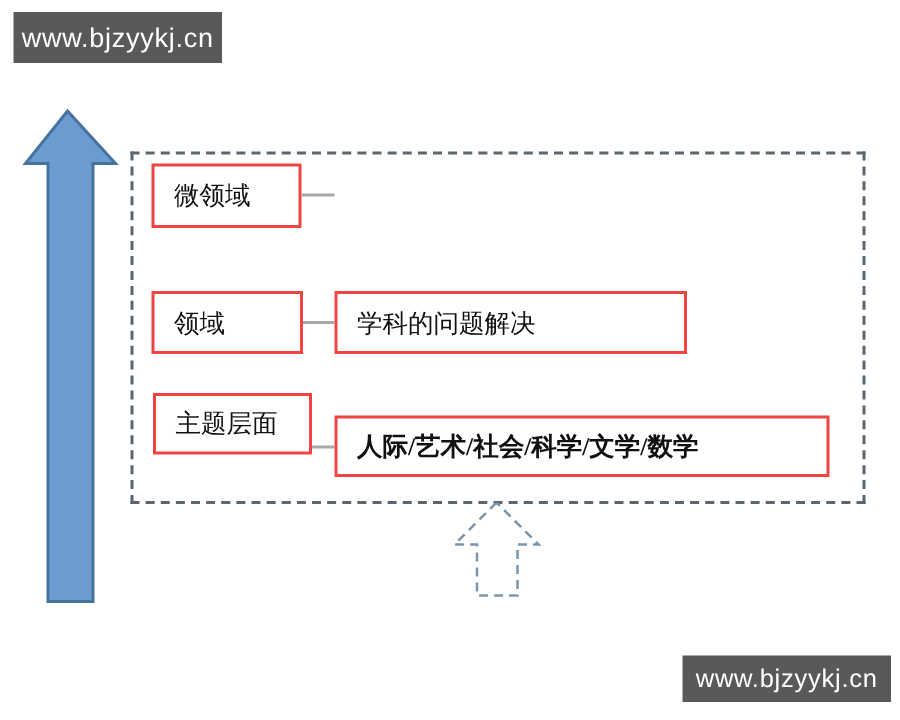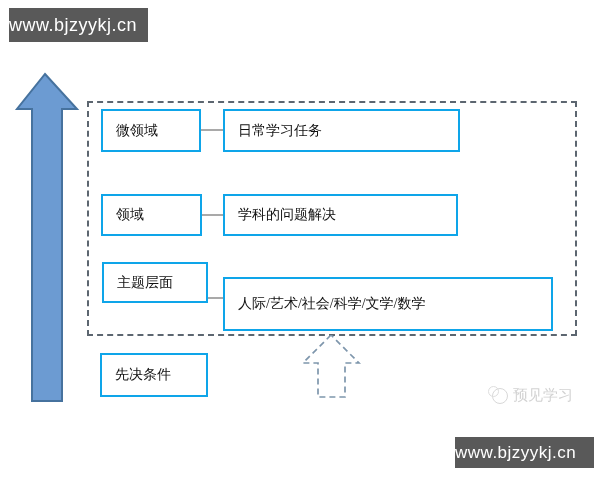--- a/index.html
+++ b/index.html
@@ -10,55 +10,55 @@
     overflow:hidden;
     font-family:"Liberation Serif","DejaVu Serif",serif;
   }
   
   .wm{
     position:absolute;
     background:#595959;
     color:#ffffff;
     font-family:"Liberation Sans","DejaVu Sans",sans-serif;
     font-size:18px;
-    display:flex;align-items:center;
+    display:flex;align-items:center;justify-content:center;
     letter-spacing:0.5px;
   }
   .wm-top{left:9px;top:8px;width:139px;height:34px;}
   .wm-bottom{left:455px;top:437px;width:139px;height:31px;font-size:17px;}
 
   
   .big-arrow{position:absolute;left:10px;top:72px;}
 
   
   .dashed-box{
     position:absolute;
     left:87px;top:101px;width:486px;height:231px;
     border:2px dashed #5C6670;
     background:transparent;
   }
 
   
   .node{
     position:absolute;
     background:#ffffff;
-    border:2px solid #0ea5e9;
+    border:2px solid #ef4444;
     box-sizing:border-box;
     display:flex;align-items:center;
     padding-left:13px;
-    font-size:14px;
+    font-size:17px;
     color:#111111;
     white-space:nowrap;
   }
   .lbl-1{left:101px;top:109px;width:100px;height:43px;}
   .val-1{left:223px;top:109px;width:237px;height:43px;}
   .lbl-2{left:101px;top:194px;width:101px;height:42px;text-align:center;}
   .val-2{left:223px;top:194px;width:235px;height:42px;}
   .lbl-3{left:102px;top:262px;width:106px;height:41px;}
-  .val-3{left:223px;top:277px;width:330px;height:54px;}
+  .val-3{left:223px;top:277px;width:330px;height:41px;font-weight:bold;}
   .prereq{left:100px;top:353px;width:108px;height:44px;}
 
   
   .conn{
     position:absolute;
     height:0;
     border-top:2px solid #a9a9a9;
   }
   .conn-1{left:201px;top:129px;width:22px;}
   .conn-2{left:202px;top:214px;width:21px;}
@@ -114,51 +114,41 @@
   <svg class="big-arrow" width="70" height="332" viewBox="0 0 70 332">
     <polygon points="35,2 67,37 52,37 52,329 22,329 22,37 7,37" fill="#6C9BD2" stroke="#46729E" stroke-width="2" stroke-linejoin="miter"></polygon>
   </svg>
 
   <div class="dashed-box"></div>
 
   <div class="node lbl-1">
     <span>微领域</span>
   </div>
   <div class="conn conn-1"></div>
-  <div class="node val-1">
-    <span>日常学习任务</span>
-  </div>
 
   <div class="node lbl-2">
     <span>领域</span>
   </div>
   <div class="conn conn-2"></div>
   <div class="node val-2">
     <span>学科的问题解决</span>
   </div>
 
   <div class="node lbl-3">
     <span>主题层面</span>
   </div>
   <div class="conn conn-3"></div>
   <div class="node val-3">
     <span>人际/艺术/社会/科学/文学/数学</span>
   </div>
 
-  <div class="node prereq">
-    <span>先决条件</span>
-  </div>
 
   <svg class="dashed-arrow" width="64" height="64" viewBox="0 0 64 64">
     <polygon points="32,0 4,28 19,28 19,62 46,62 46,28 60,28" fill="none" stroke="#7E96AC" stroke-width="1.7" stroke-dasharray="6,4" stroke-linejoin="miter"></polygon>
   </svg>
 
 
-  <div class="brand">
-    <span class="brand-icon"></span>
-    <span>预见学习</span>
-  </div>
 
   <div class="wm wm-bottom">
     <span>www.bjzyykj.cn</span>
   </div>
 
 </div>
 
 </body></html>

